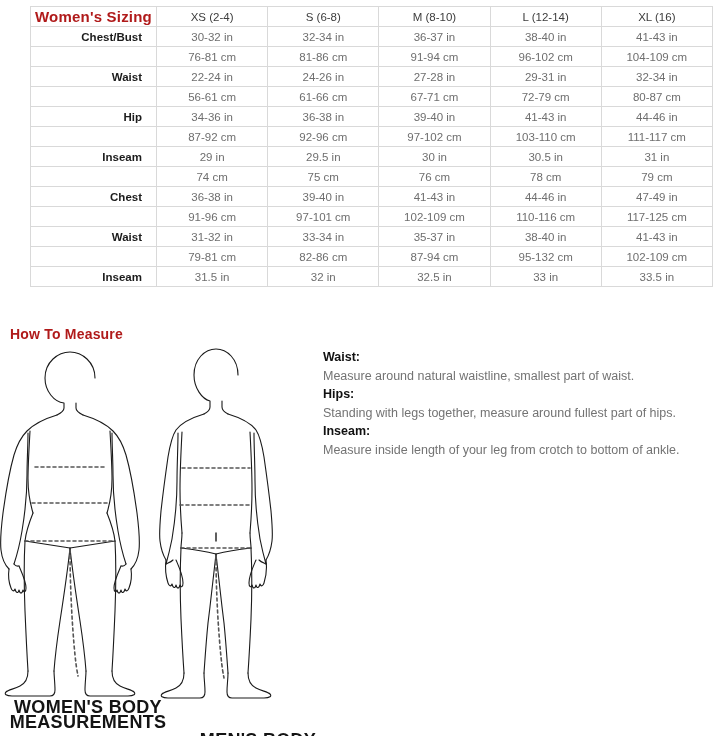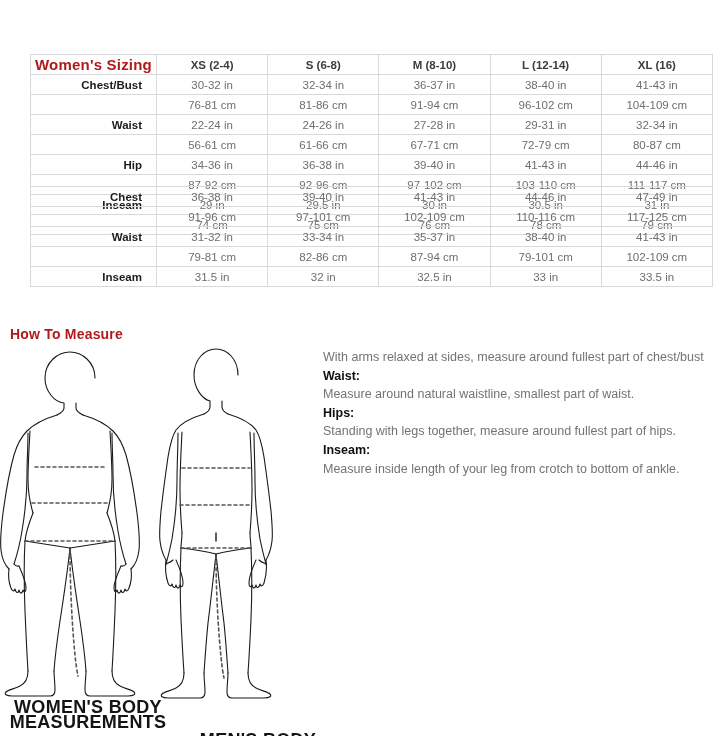--- a/index.html
+++ b/index.html
@@ -16,21 +16,21 @@
     overflow: hidden;
   }
 
   
   .size-table {
     position: absolute;
     border-collapse: collapse;
     table-layout: fixed;
     font-size: 11.5px;
   }
-  #womens-table { left: 30px; top: 6px; width: 682px; margin-top: 48px; }
+  #womens-table { left: 30px; top: 6px; width: 682px; }
   #mens-table   { left: 30px; top: 186px; width: 682px; }
 
   .size-table td {
     border: 1px solid #d9d9d9;
     height: 19px;
     padding: 0 4px;
     text-align: center;
     color: #6e6e6e;
     white-space: nowrap;
   }
@@ -45,21 +45,21 @@
   .size-table td.section-title {
     color: #b01a1a;
     font-weight: bold;
     font-size: 15px;
     text-align: center;
     letter-spacing: 0.2px;
     padding-right: 4px;
   }
   .size-table td.col-head {
     color: #3c3c3c;
-    font-weight: bold;
+    font-weight: normal;
     font-size: 11.5px;
   }
   .size-table col.c-label { width: 126px; }
   .size-table col.c-size  { width: 111.2px; }
 
   
   #how-to-measure-heading {
     position: absolute;
     left: 10px;
     top: 326px;
@@ -232,38 +232,37 @@
       <td>33-34 in</td>
       <td>35-37 in</td>
       <td>38-40 in</td>
       <td>41-43 in</td>
     </tr>
     <tr>
       <td class="label-col blank"></td>
       <td>79-81 cm</td>
       <td>82-86 cm</td>
       <td>87-94 cm</td>
-      <td>79-101 cm</td>
+      <td>95-132 cm</td>
       <td>102-109 cm</td>
     </tr>
     <tr>
       <td class="label-col">Inseam</td>
       <td>31.5 in</td>
       <td>32 in</td>
       <td>32.5 in</td>
       <td>33 in</td>
       <td>33.5 in</td>
     </tr>
   </tbody>
 </table>
 
 <div id="how-to-measure-heading">How To Measure</div>
 
 <div id="instructions">
-  <span class="instr-desc">With arms relaxed at sides, measure around fullest part of chest/bust</span>
   <span class="instr-term">Waist:</span>
   <span class="instr-desc">Measure around natural waistline, smallest part of waist.</span>
   <span class="instr-term">Hips:</span>
   <span class="instr-desc">Standing with legs together, measure around fullest part of hips.</span>
   <span class="instr-term">Inseam:</span>
   <span class="instr-desc">Measure inside length of your leg from crotch to bottom of ankle.</span>
 </div>
 
 <div id="figures">
   <svg width="330" height="355" viewBox="0 0 330 355">

